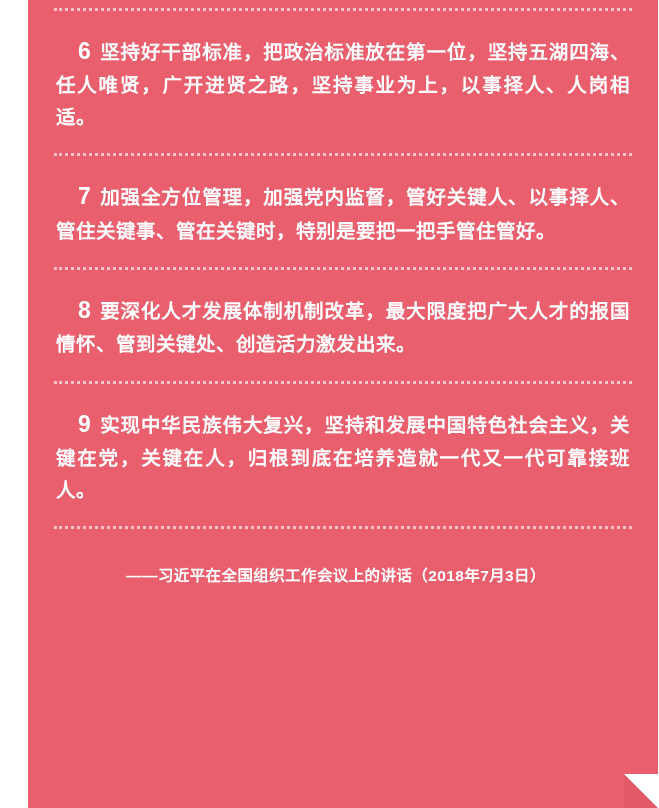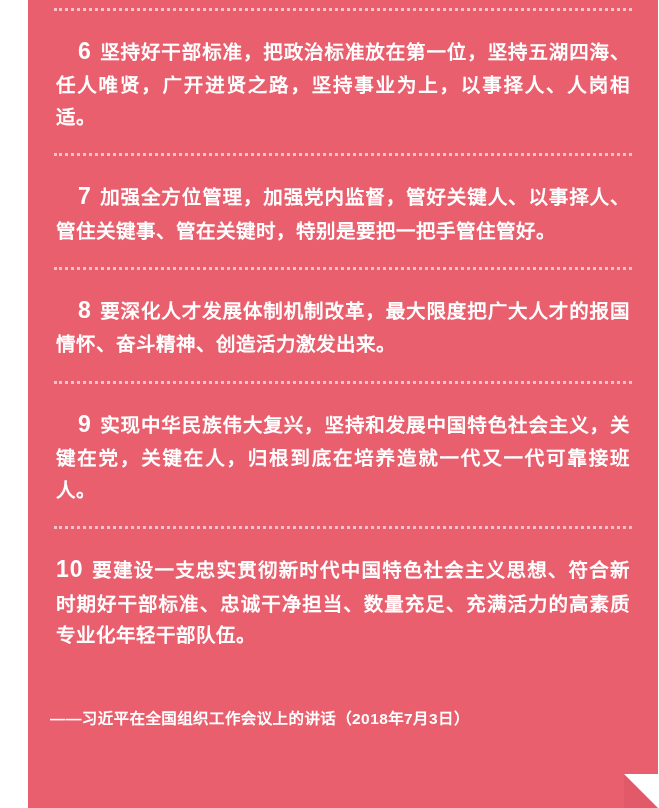--- a/index.html
+++ b/index.html
@@ -57,21 +57,21 @@
     letter-spacing: 1px;
   }
   .indent {
     display: inline-block;
     width: 22px;
   }
   .source {
     color: #ffffff;
     font-size: 15.5px;
     font-weight: 700;
-    text-align: left;
+    text-align: center;
     padding: 34px 14px 0 0;
     letter-spacing: .4px;
   }
   
   .fold {
     position: absolute;
     right: 0;
     bottom: 0;
     width: 34px;
     height: 34px;
@@ -116,34 +116,31 @@
 
     <div class="divider"></div>
 
     <div class="entry">
       <p class="line"><span class="indent"></span><span class="num">7</span><span>加强全方位管理，加强党内监督，管好关键人、以事择人、管住关键事、管在关键时，特别是要把一把手管住管好。</span></p>
     </div>
 
     <div class="divider"></div>
 
     <div class="entry">
-      <p class="line"><span class="indent"></span><span class="num">8</span><span>要深化人才发展体制机制改革，最大限度把广大人才的报国情怀、奋斗精神、创造活力激发出来。</span></p>
+      <p class="line"><span class="indent"></span><span class="num">8</span><span>要深化人才发展体制机制改革，最大限度把广大人才的报国情怀、管到关键处、创造活力激发出来。</span></p>
     </div>
 
     <div class="divider"></div>
 
     <div class="entry">
       <p class="line"><span class="indent"></span><span class="num">9</span><span>实现中华民族伟大复兴，坚持和发展中国特色社会主义，关键在党，关键在人，归根到底在培养造就一代又一代可靠接班人。</span></p>
     </div>
 
     <div class="divider"></div>
 
-    <div class="entry">
-      <p class="line"><span class="num">10</span><span>要建设一支忠实贯彻新时代中国特色社会主义思想、符合新时期好干部标准、忠诚干净担当、数量充足、充满活力的高素质专业化年轻干部队伍。</span></p>
-    </div>
 
     <div class="source">——习近平在全国组织工作会议上的讲话（2018年7月3日）</div>
 
     <div class="bottom-space"></div>
   </div>
 
   <div class="fold"></div>
 </div>
 
 </body></html>

